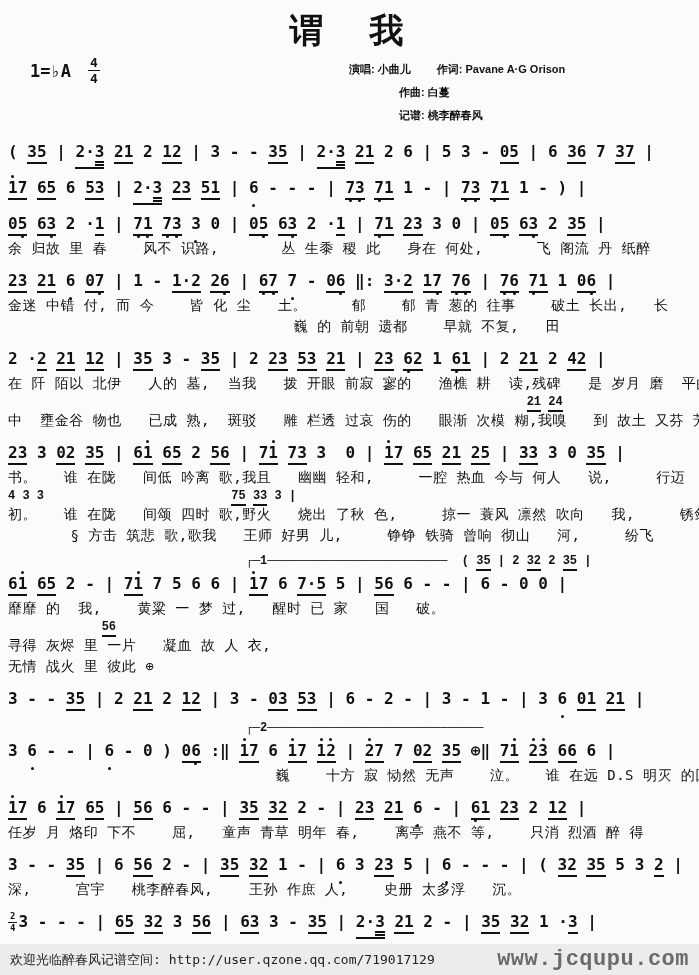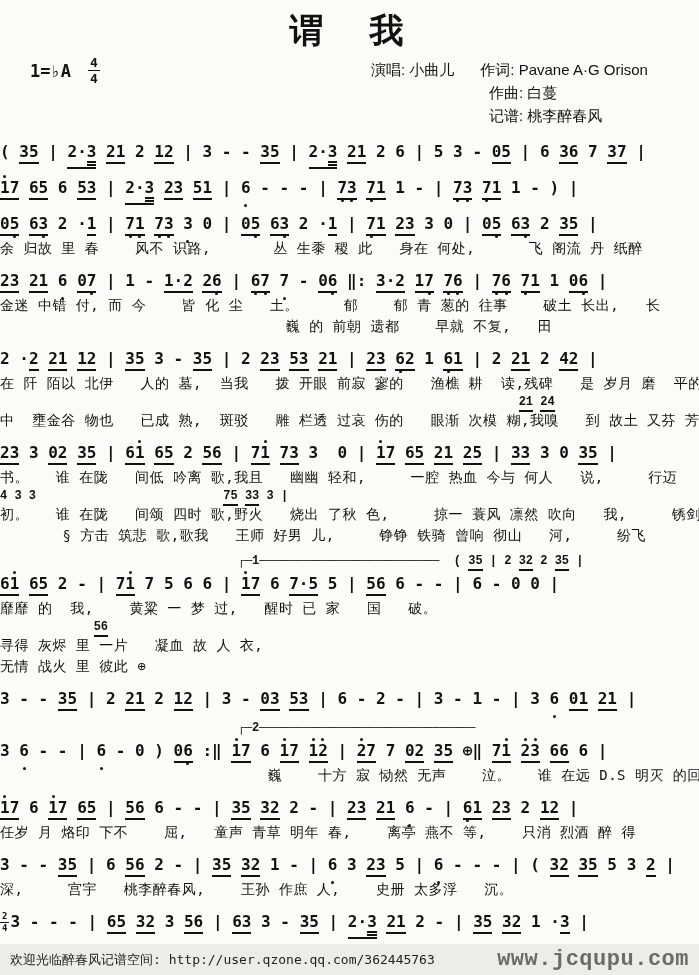--- a/index.html
+++ b/index.html
@@ -24,27 +24,27 @@
     position:absolute;left:30px;top:56px;
     font-family:"DejaVu Sans Mono",monospace;
     font-weight:bold;font-size:17px;
     display:flex;align-items:center;gap:17px;
   }
   .frac{display:inline-flex;flex-direction:column;align-items:center;line-height:1;vertical-align:middle;}
   .frac .ft{border-bottom:1.5px solid #111;padding:0 2px 1px;}
   .frac .fb{padding-top:1px;}
   .keysig .frac{font-size:13px;}
   .meta{
-    position:absolute;right:20px;top:58px;width:308px;
-    font-size:15px;font-weight:normal;line-height:23px;
+    position:absolute;right:42px;top:58px;width:308px;
+    font-size:11px;font-weight:bold;line-height:23px;
   }
   .meta .m1{display:flex;gap:26px;}
-  .meta .m2,.meta .m3{margin-left:118px;}
+  .meta .m2,.meta .m3{margin-left:50px;}
   
-  .score{padding:4px 6px 0 0;}
+  .score{padding:4px 6px 0 8px;}
   .line{margin-top:7px;}
   .row-notes{
     font-family:"DejaVu Sans Mono",monospace;
     font-weight:bold;font-size:16px;
     white-space:pre;line-height:29px;height:29px;
   }
   .row-pre,.row-small{
     font-family:Liberation Mono, monospace;
     font-weight:bold;font-size:12px;
     white-space:pre;line-height:16px;height:16px;
@@ -163,17 +163,17 @@
       </div>
       <div class="line">
         <div class="row-notes"><span class="frac mfrac"><span class="ft">2</span><span class="fb">4</span></span><span class="n">3</span><span class="n"> </span><span class="n">-</span><span class="n"> </span><span class="n">-</span><span class="n"> </span><span class="n">-</span><span class="n"> </span><span class="n">|</span><span class="n"> </span><span class="u"><span class="n">6</span><span class="n">5</span></span><span class="n"> </span><span class="u"><span class="n">3</span><span class="n">2</span></span><span class="n"> </span><span class="n">3</span><span class="n"> </span><span class="u"><span class="n">5</span><span class="n">6</span></span><span class="n"> </span><span class="n">|</span><span class="n"> </span><span class="u"><span class="n">6</span><span class="n">3</span></span><span class="n"> </span><span class="n">3</span><span class="n"> </span><span class="n">-</span><span class="n"> </span><span class="u"><span class="n">3</span><span class="n">5</span></span><span class="n"> </span><span class="n">|</span><span class="n"> </span><span class="u"><span class="n">2</span><span class="n">·</span><span class="uu"><span class="n">3</span></span></span><span class="n"> </span><span class="u"><span class="n">2</span><span class="n">1</span></span><span class="n"> </span><span class="n">2</span><span class="n"> </span><span class="n">-</span><span class="n"> </span><span class="n">|</span><span class="n"> </span><span class="u"><span class="n">3</span><span class="n">5</span></span><span class="n"> </span><span class="u"><span class="n">3</span><span class="n">2</span></span><span class="n"> </span><span class="n">1</span><span class="n"> </span><span class="n">·</span><span class="u"><span class="n">3</span></span><span class="n"> </span><span class="n">|</span></div>
       </div>
       <div class="line">
         <div class="row-notes"><span class="n">2</span><span class="n"> </span><span class="n">·</span><span class="u"><span class="n">3</span></span><span class="n"> </span><span class="u"><span class="n">2</span><span class="n">3</span></span><span class="n"> </span><span class="u"><span class="n">2</span><span class="n">1</span></span><span class="n"> </span><span class="n">|</span><span class="n"> </span><span class="u"><span class="n">1</span><span class="n lo">5</span></span><span class="n"> </span><span class="n lo">6</span><span class="n"> </span><span class="n">-</span><span class="n"> </span><span class="n">-</span><span class="n"> </span><span class="n">|</span><span class="n"> </span><span class="n lo">6</span><span class="n"> </span><span class="n">-</span><span class="n"> </span><span class="n">0</span><span class="n"> </span><span class="n">0</span><span class="n"> </span><span class="n">)</span><span class="n"> </span><span class="n">‖</span><span class="annot">童声: 王紫童</span></div>
       </div>
     </div>
 
   <div class="footer">
-    <span class="footer-left">欢迎光临醉春风记谱空间: http://user.qzone.qq.com/362445763</span>
+    <span class="footer-left">欢迎光临醉春风记谱空间: http://user.qzone.qq.com/719017129</span>
     <span class="footer-right">www.jcqupu.com</span>
   </div>
 
 </div>
 
 </body></html>

